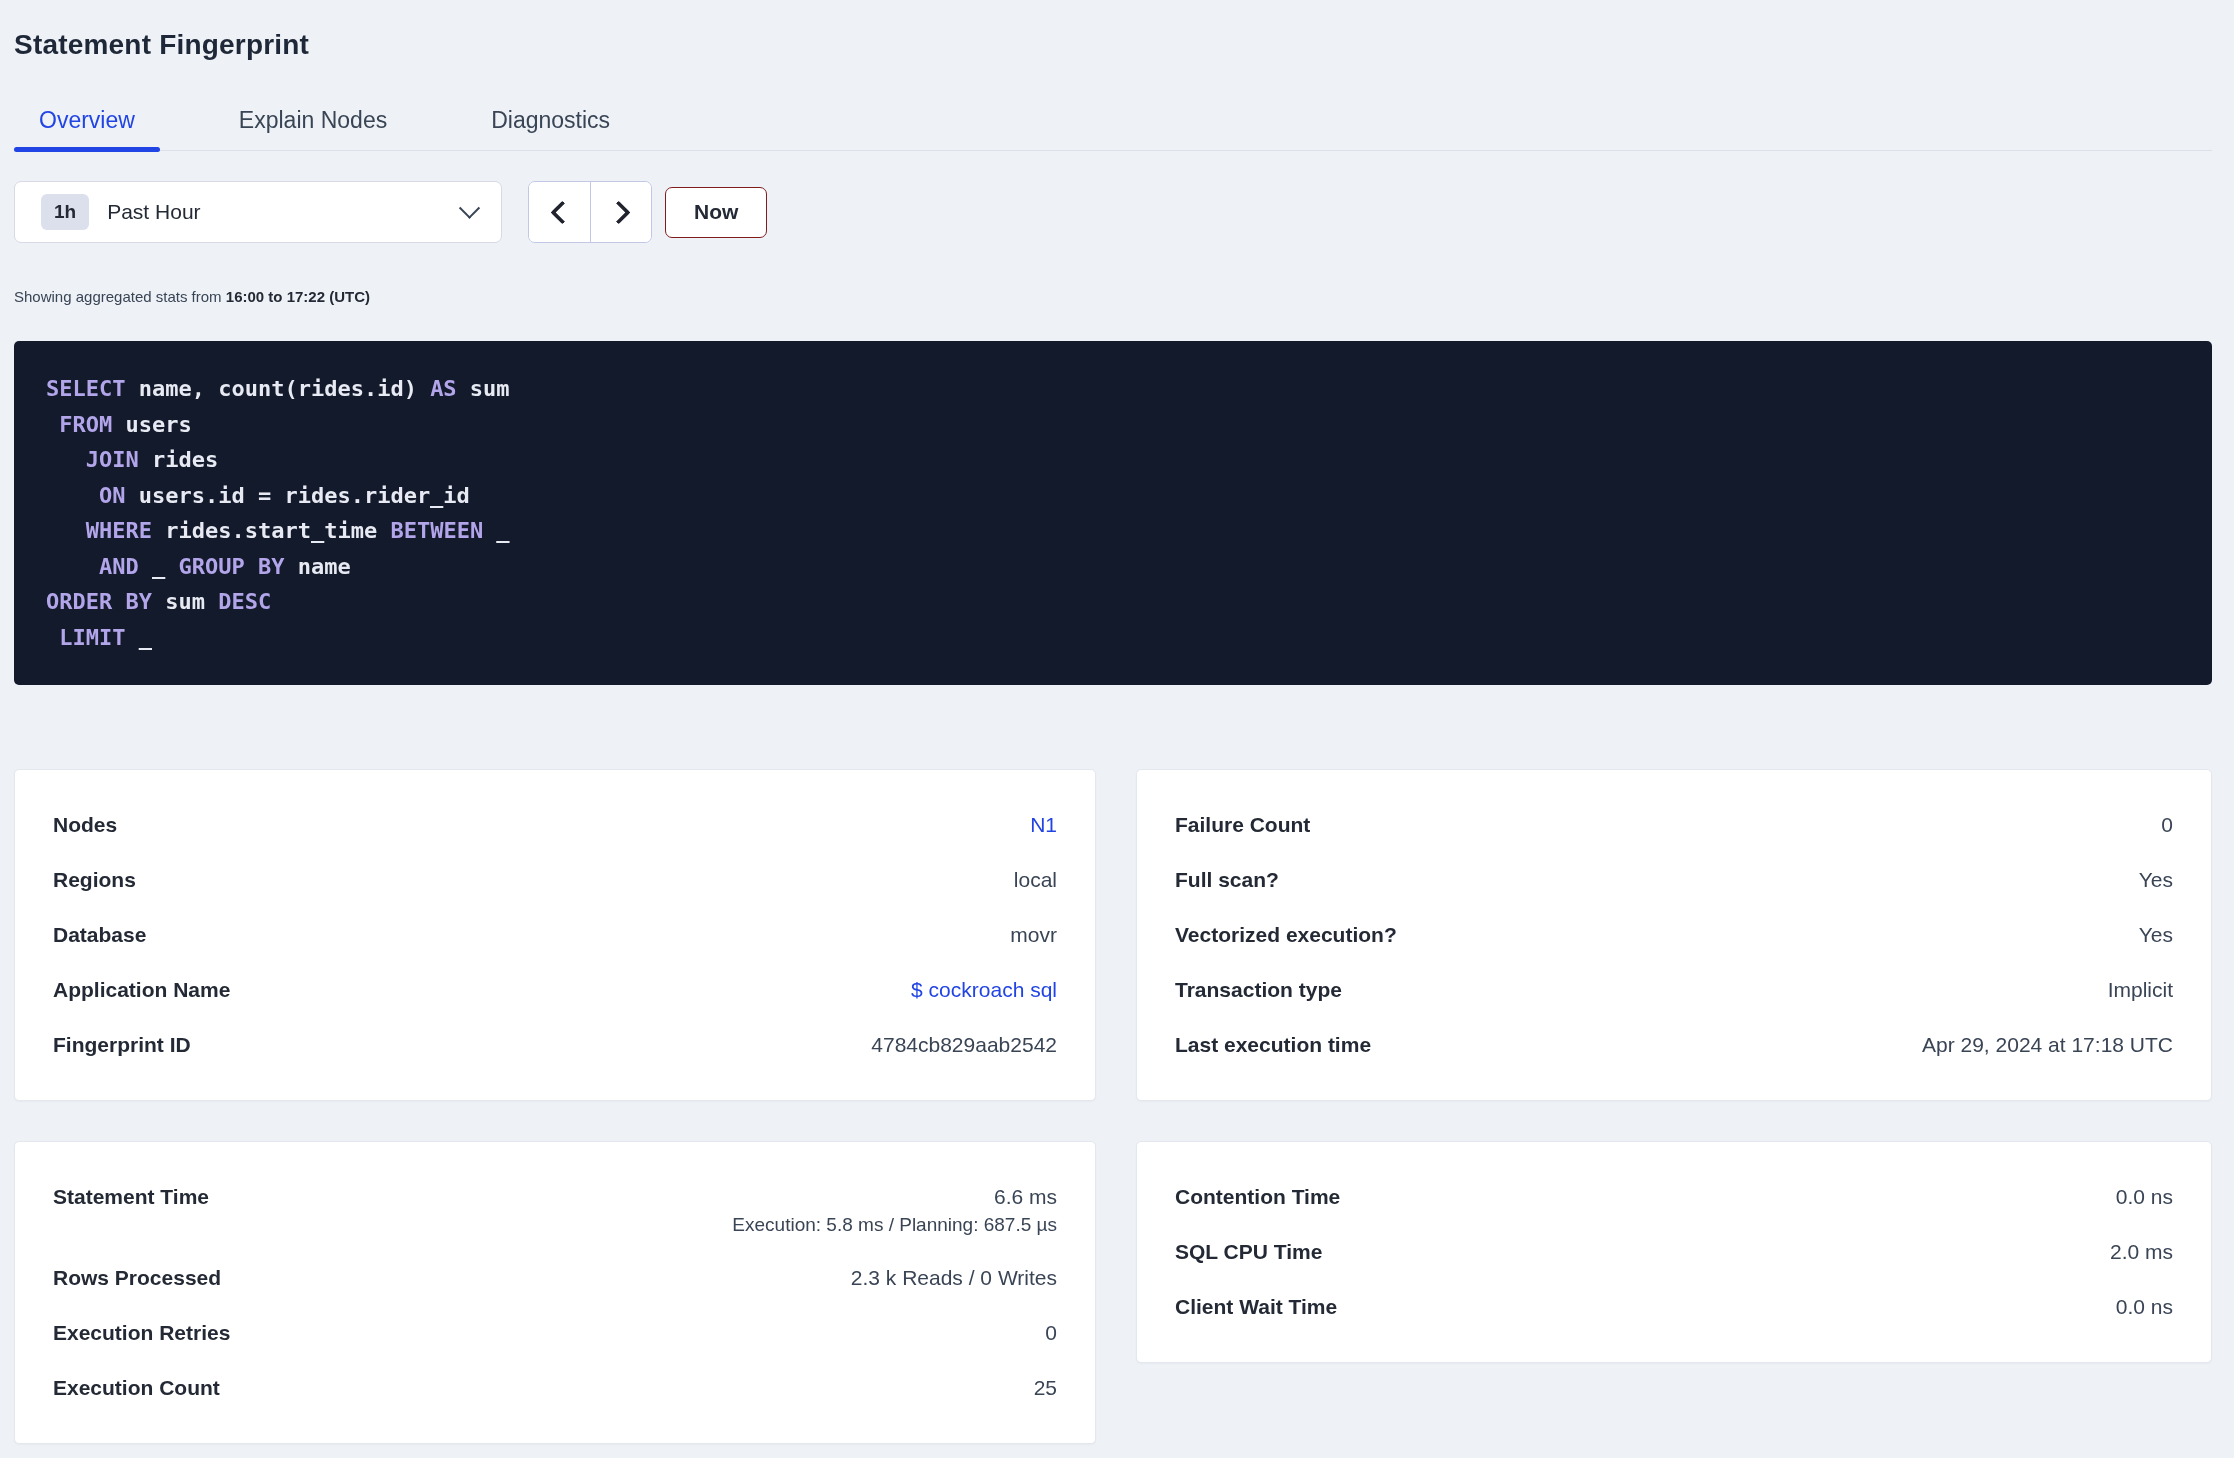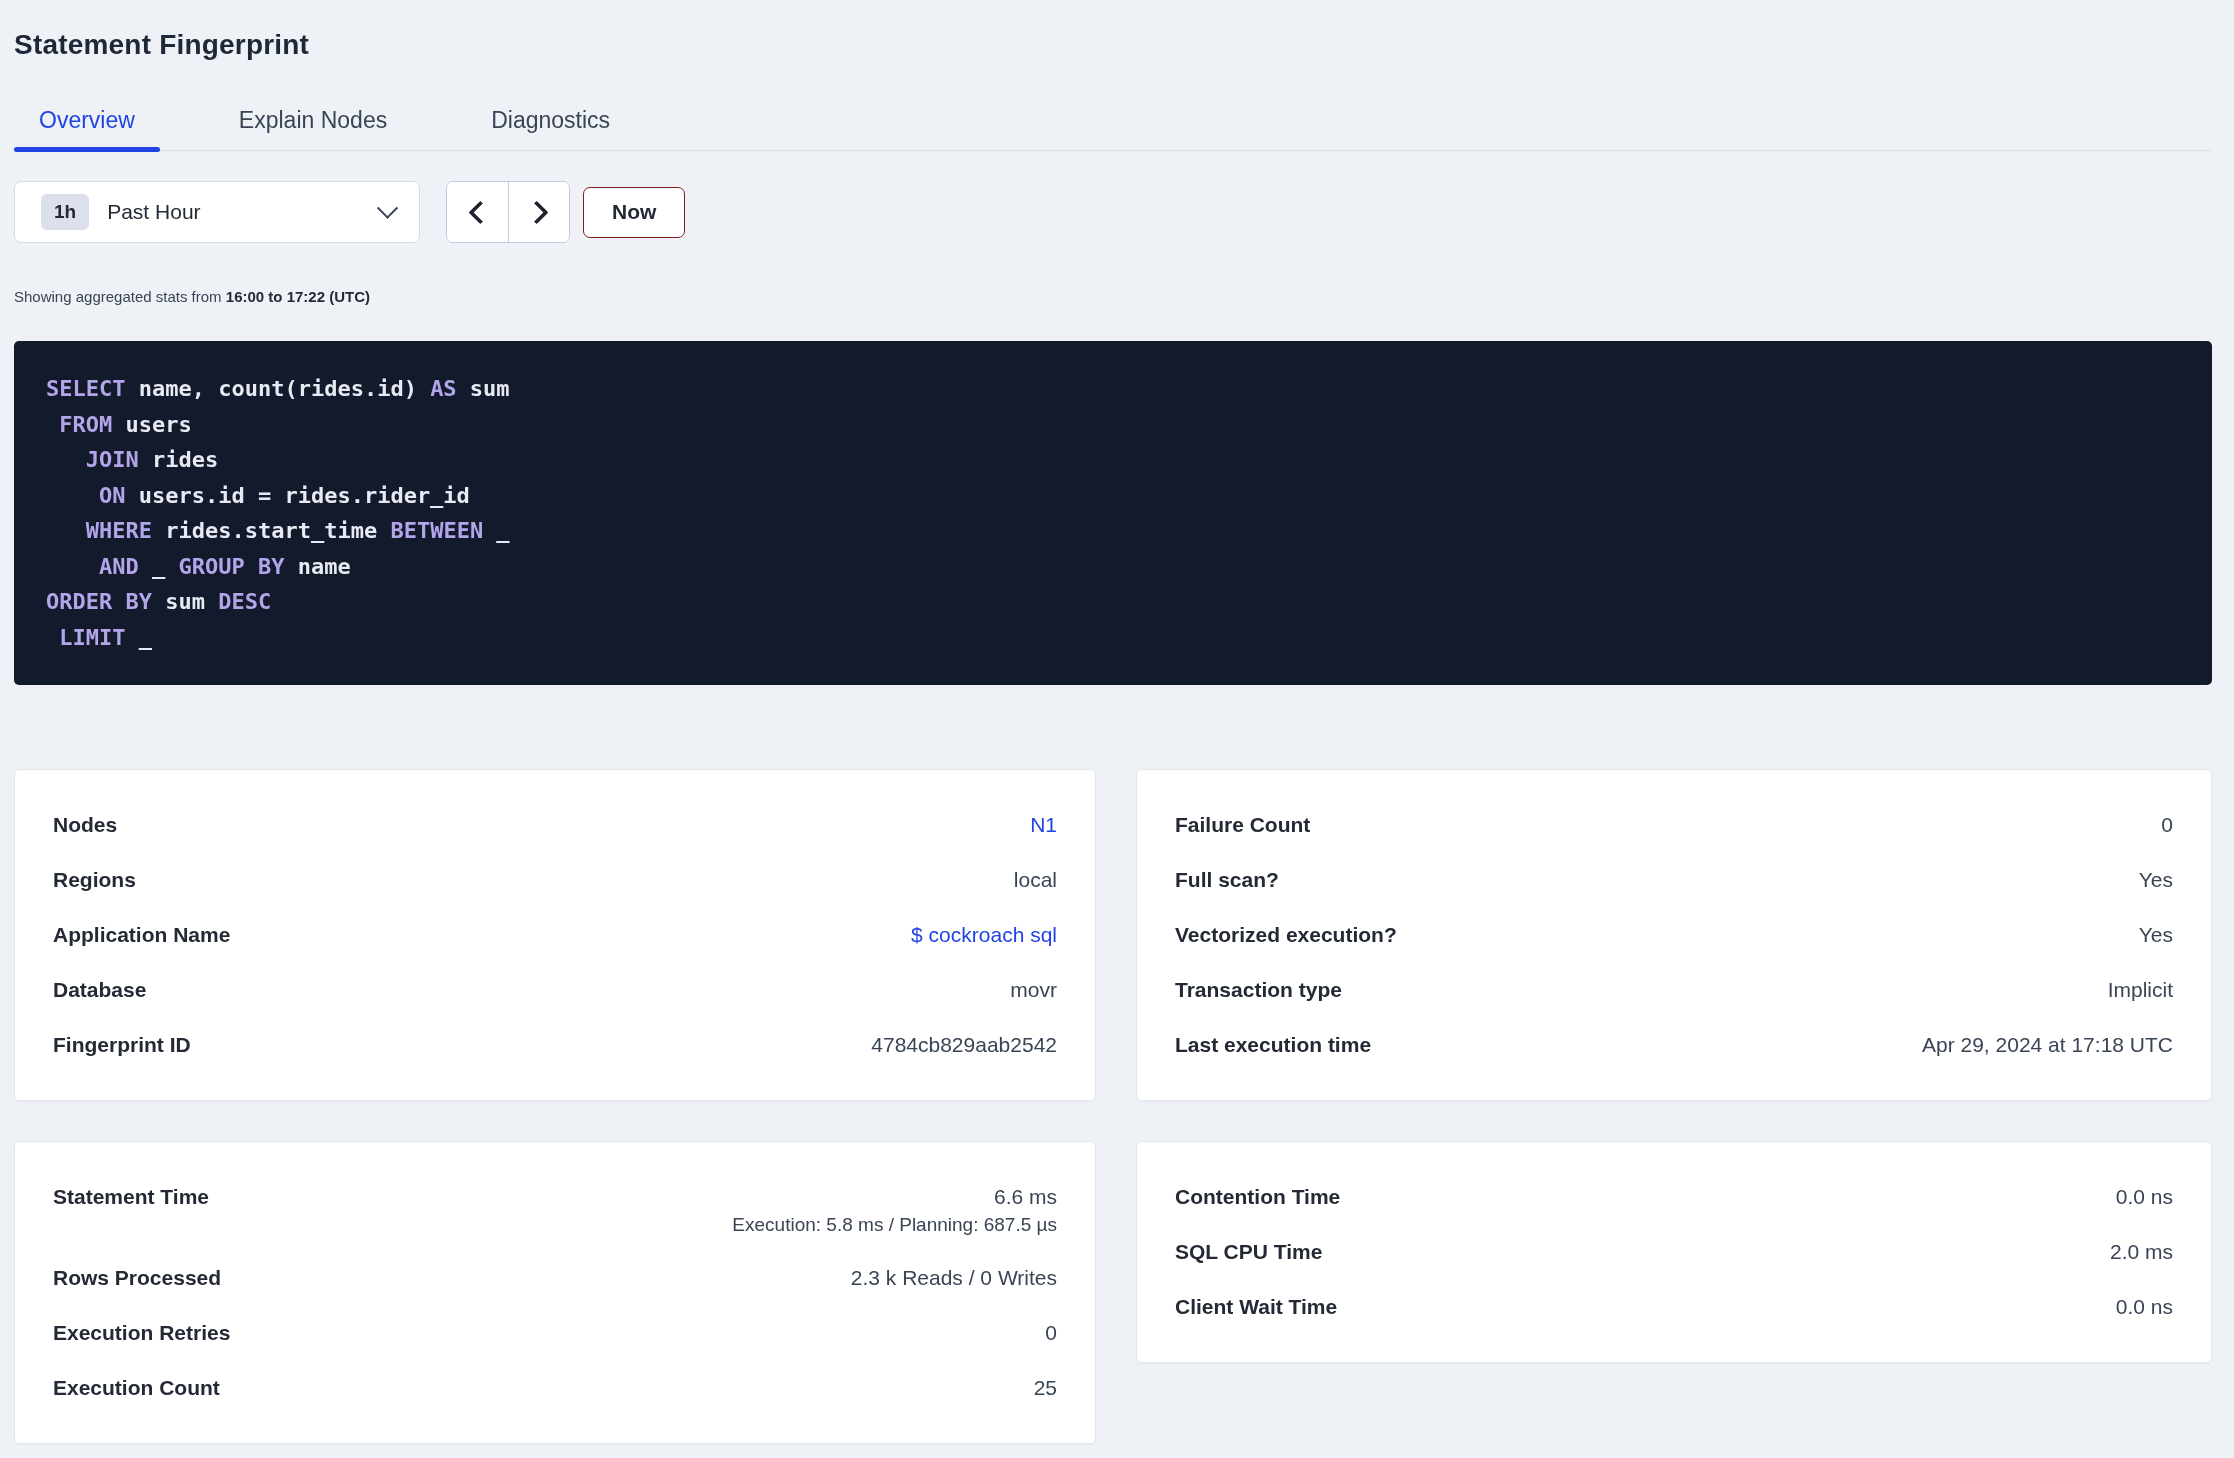--- a/index.html
+++ b/index.html
@@ -47,21 +47,21 @@
     background: var(--accent, #2144e4);
   }
 
   
   .time-row {
     margin-top: 30px;
     display: flex;
     align-items: center;
   }
   .time-dropdown {
-    width: 406px;
+    width: 488px;
     height: 62px;
     background: #ffffff;
     border: 1px solid #d7dae4;
     border-radius: 7px;
     display: flex;
     align-items: center;
     padding: 0 24px 0 26px;
     cursor: pointer;
   }
   .time-badge {
@@ -261,26 +261,26 @@
     <div class="card">
       <div class="info-row">
         <span class="info-label">Nodes</span>
         <span class="info-value link">N1</span>
       </div>
       <div class="info-row">
         <span class="info-label">Regions</span>
         <span class="info-value">local</span>
       </div>
       <div class="info-row">
+        <span class="info-label">Database</span>
+        <span class="info-value">movr</span>
+      </div>
+      <div class="info-row">
         <span class="info-label">Application Name</span>
         <span class="info-value link">$ cockroach sql</span>
-      </div>
-      <div class="info-row">
-        <span class="info-label">Database</span>
-        <span class="info-value">movr</span>
       </div>
       <div class="info-row">
         <span class="info-label">Fingerprint ID</span>
         <span class="info-value">4784cb829aab2542</span>
       </div>
     </div>
 
     <div class="card">
       <div class="info-row">
         <span class="info-label">Failure Count</span>

